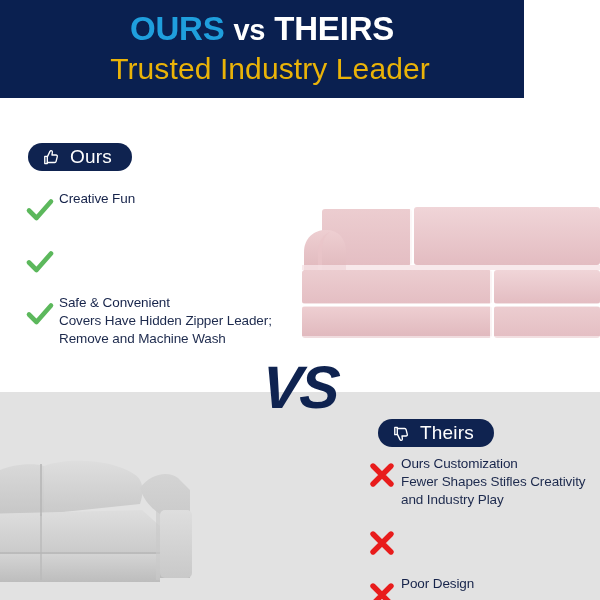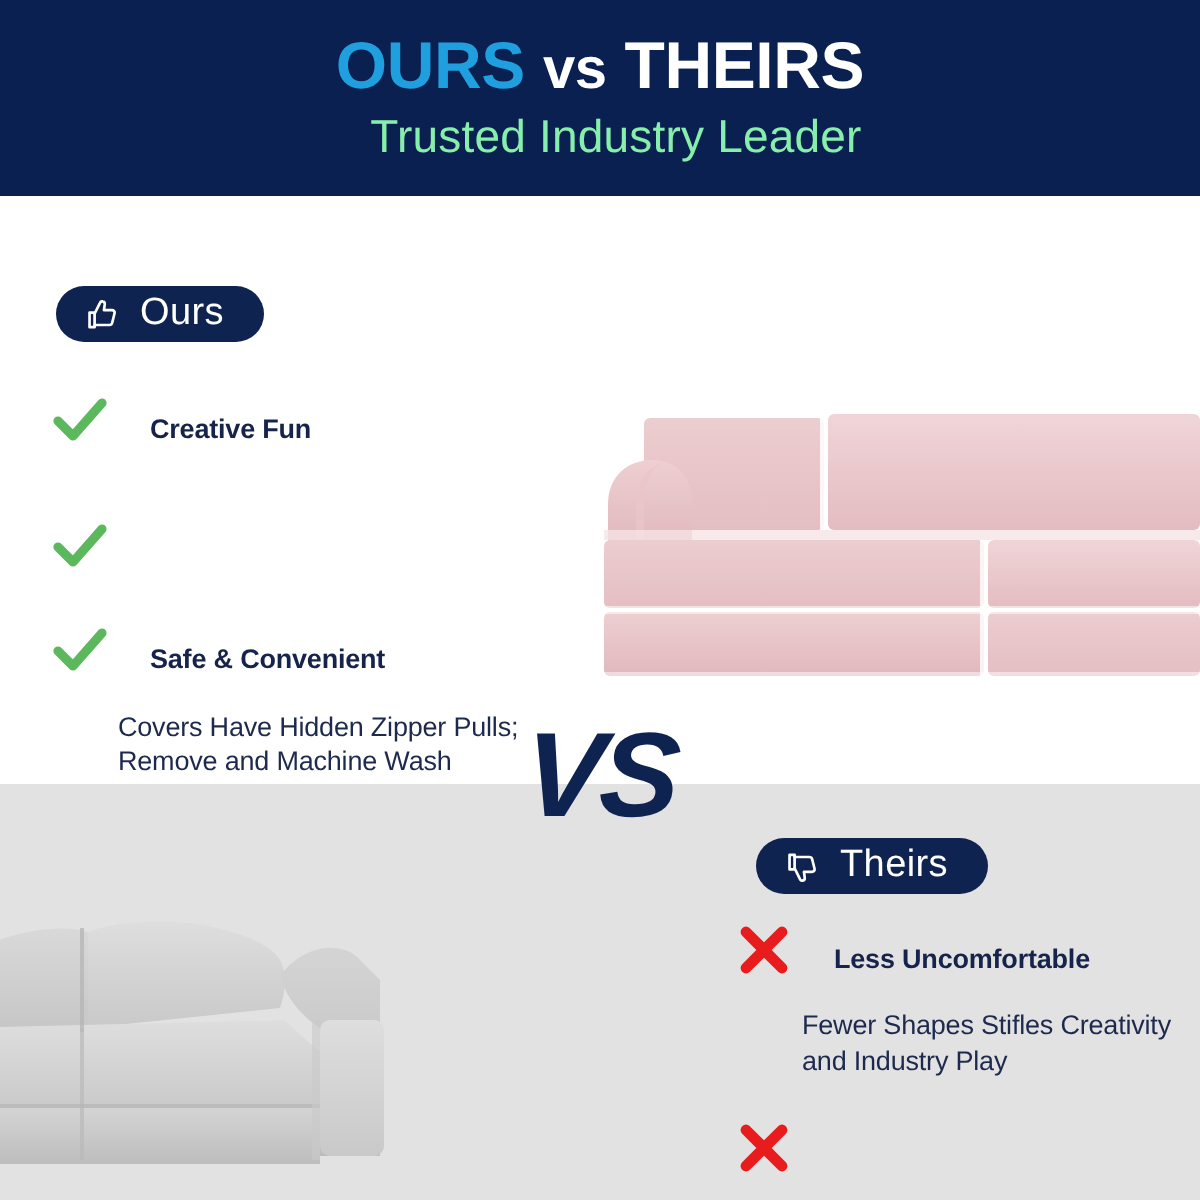--- a/index.html
+++ b/index.html
@@ -8,34 +8,34 @@
     font-family:"Liberation Sans", sans-serif;
     background:#ffffff;
     overflow:hidden;
     position:relative;
     -webkit-font-smoothing:antialiased;
   }
   .stage{position:relative;width:600px;height:600px;overflow:hidden;background:#fff;}
 
   
   .header{
-    position:absolute;left:0;top:0;width:600px;height:98px;
+    position:absolute;left:0;top:0;width:524px;height:98px;
     background:#0a2050;
     display:flex;flex-direction:column;align-items:center;justify-content:center;
     z-index:5;
   }
   .header-title{
     font-size:33px;font-weight:bold;letter-spacing:-0.2px;
     line-height:1.05;margin:0;padding:0;white-space:nowrap;
   }
   .t-ours{color:#1f9fdd;}
   .t-vs{color:#ffffff;font-size:29px;}
   .t-theirs{color:#ffffff;}
   .header-sub{
-    color:#86efac;font-size:23px;font-weight:normal;
+    color:#eab308;font-size:30px;font-weight:normal;
     margin-top:5px;letter-spacing:0.1px;white-space:nowrap;margin-left:16px;
   }
 
   
   .sec-top{position:absolute;left:0;top:98px;width:600px;height:294px;background:#ffffff;}
   .sec-bottom{position:absolute;left:0;top:392px;width:600px;height:208px;background:#e2e2e2;}
 
   
   .badge{
     position:absolute;
@@ -57,22 +57,22 @@
   
   .bullets{position:absolute;z-index:6;}
   .bullets-ours{left:24px;top:190px;width:262px;}
   .bullets-theirs{left:366px;top:455px;width:228px;}
   .bullet{display:flex;align-items:flex-start;margin-bottom:14px;}
   .bullet:last-child{margin-bottom:0;justify-content:space-between;}
   .bullet-mark{flex:0 0 auto;width:32px;height:34px;margin-top:4px;}
   .bullet-mark svg{display:block;}
   .bullet-body{flex:1 1 auto;padding-left:3px;}
   .bullet-title{
-    color:#16234a;font-size:13.5px;font-weight:bold;
-    line-height:1.28;margin:16px;letter-spacing:-0.1px;
+    color:#16234a;font-size:13.5px;font-weight:normal;
+    line-height:1.28;margin:0;letter-spacing:-0.1px;
   }
   .bullet-desc{
     color:#1d2a4d;font-size:13.5px;font-weight:normal;
     line-height:1.31;margin:1px 0 0 0;letter-spacing:-0.1px;
   }
 
   
   .vs-mark{
     position:absolute;left:0;top:358px;width:600px;
     text-align:center;z-index:8;pointer-events:none;
@@ -209,21 +209,21 @@
     </div>
 
     <div class="bullet">
       <span class="bullet-mark">
         <svg viewBox="0 0 32 32" fill="none" stroke="#5cb85c" stroke-width="4.6" stroke-linecap="round" stroke-linejoin="round">
           <path d="M5 16.5 L12.5 24 L27 7.5"></path>
         </svg>
       </span>
       <div class="bullet-body">
         <p class="bullet-title">Safe &amp; Convenient</p>
-        <p class="bullet-desc">Covers Have Hidden Zipper Pulls; Remove and Machine Wash</p>
+        <p class="bullet-desc">Covers Have Hidden Zipper Leader; Remove and Machine Wash</p>
       </div>
     </div>
 
   </div>
 
   <div class="vs-mark">
     <span class="vs-text">VS</span>
   </div>
 
   <div class="badge badge-theirs">
@@ -238,21 +238,21 @@
 
   <div class="bullets bullets-theirs">
 
     <div class="bullet">
       <span class="bullet-mark">
         <svg viewBox="0 0 32 32" fill="none" stroke="#e81c1c" stroke-width="5.4" stroke-linecap="round" stroke-linejoin="round">
           <path d="M7 7 L25 25 M25 7 L7 25"></path>
         </svg>
       </span>
       <div class="bullet-body">
-        <p class="bullet-title">Less Uncomfortable</p>
+        <p class="bullet-title">Ours Customization</p>
         <p class="bullet-desc">Fewer Shapes Stifles Creativity and Industry Play</p>
       </div>
     </div>
 
     <div class="bullet">
       <span class="bullet-mark">
         <svg viewBox="0 0 32 32" fill="none" stroke="#e81c1c" stroke-width="5.4" stroke-linecap="round" stroke-linejoin="round">
           <path d="M7 7 L25 25 M25 7 L7 25"></path>
         </svg>
       </span>

